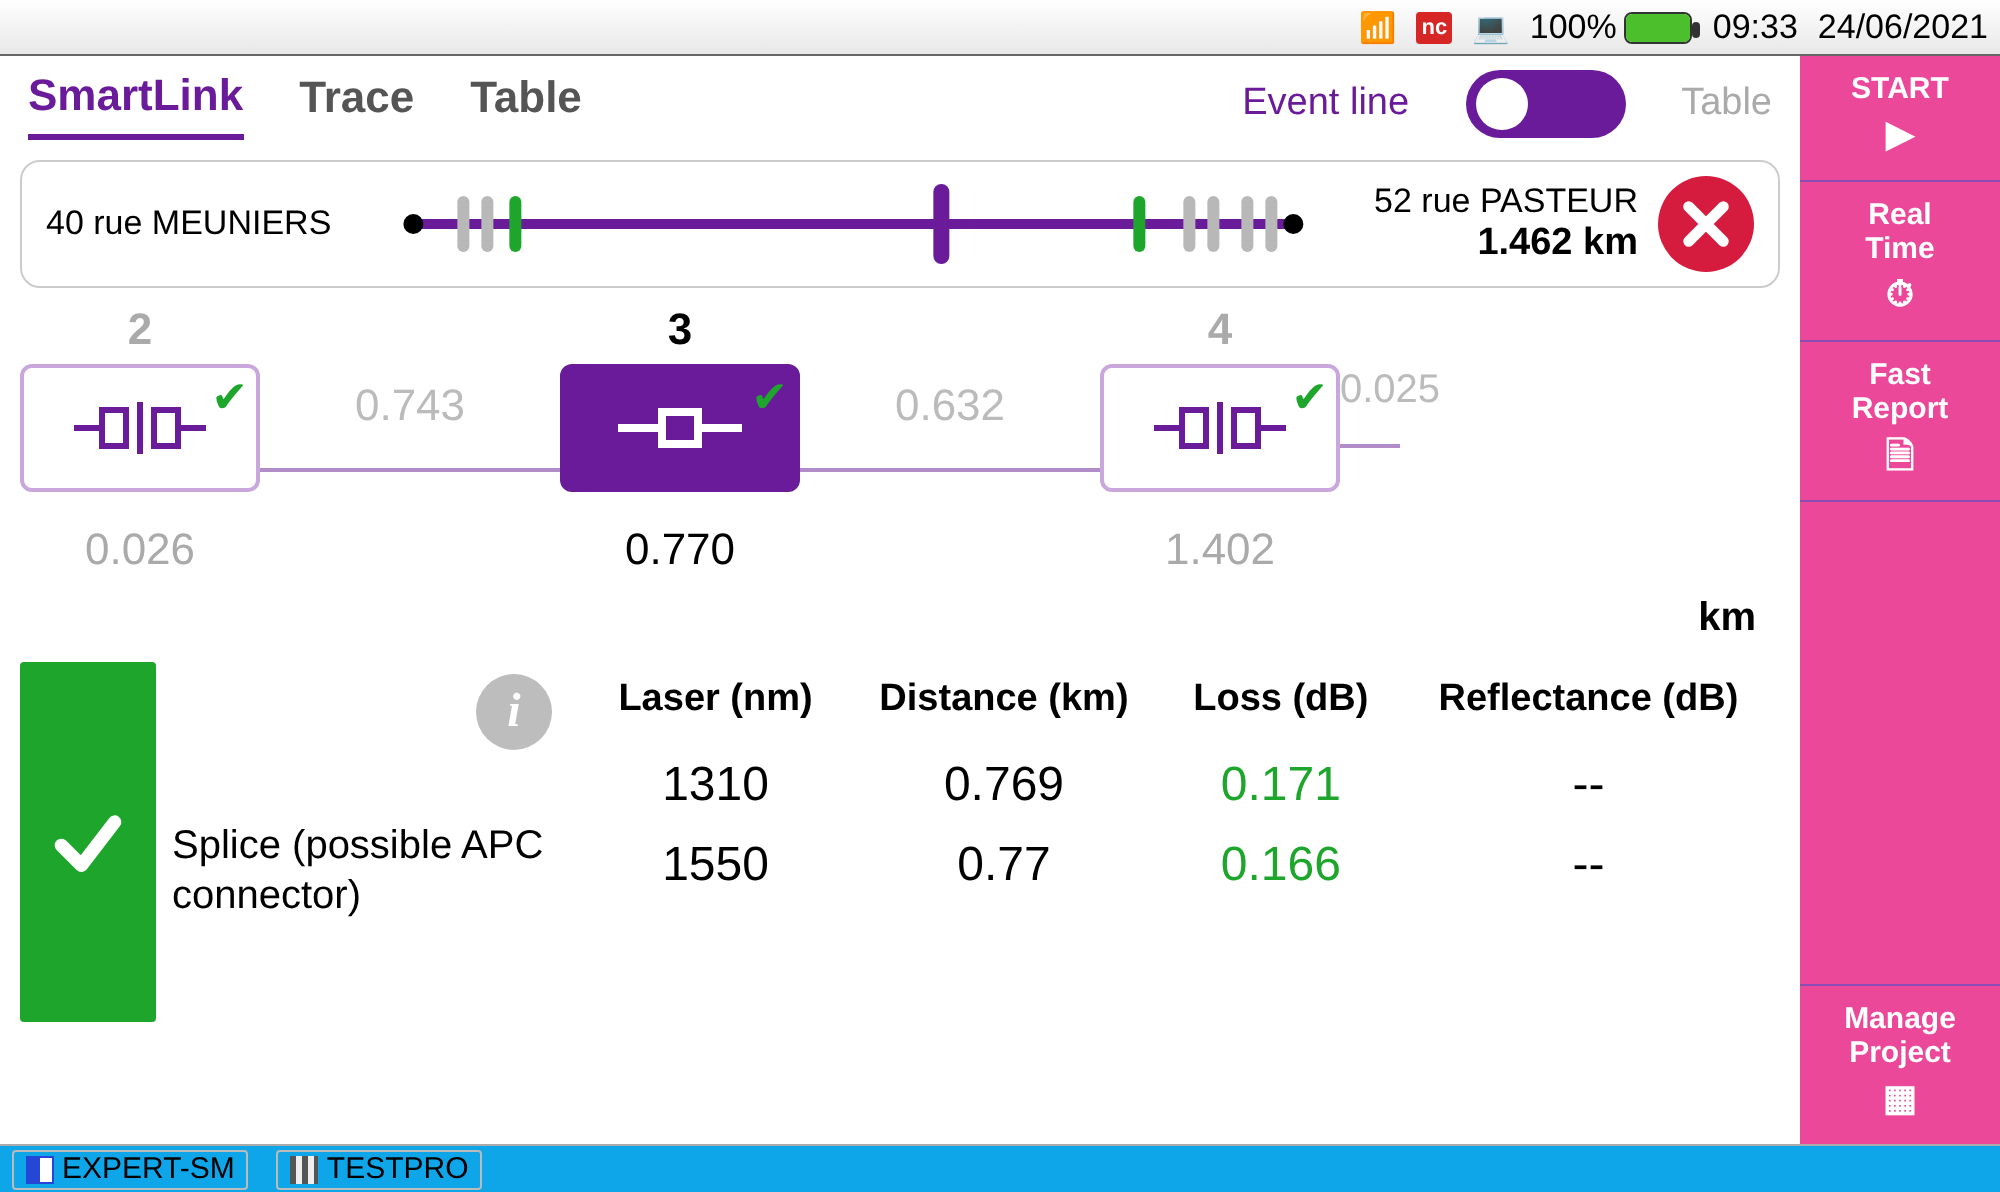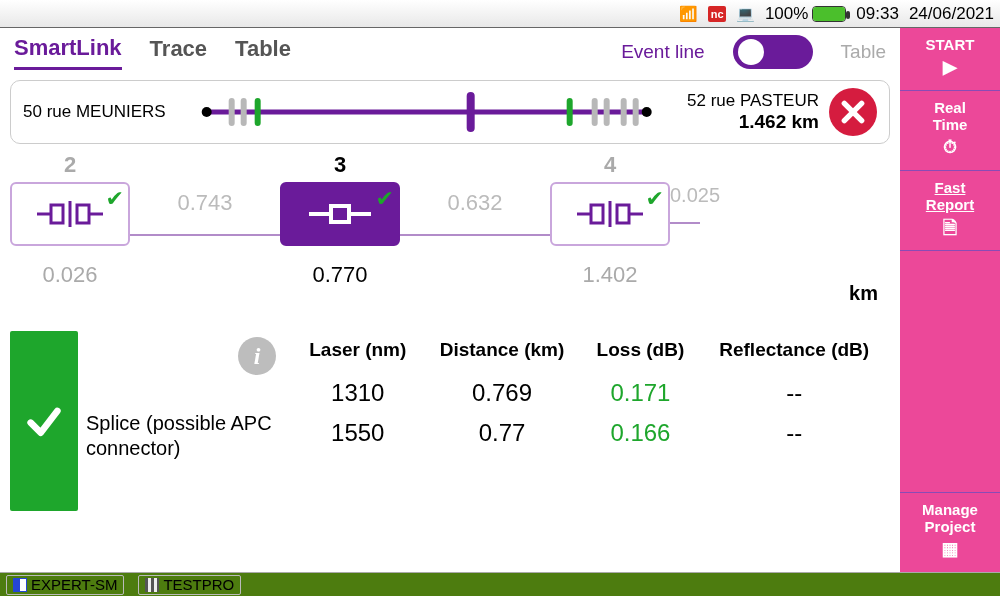--- a/index.html
+++ b/index.html
@@ -115,21 +115,21 @@
   
   .carousel{
     height:175px;
     display:flex;
     align-items:flex-start;
     padding:0 10px;
     gap:0;
     position:relative;
   }
   .unit-km{
-    position:absolute;right:22px;bottom:22px;font-size:20px;font-weight:bold;
+    position:absolute;right:22px;bottom:6px;font-size:20px;font-weight:bold;
   }
   .evcol{display:flex;flex-direction:column;align-items:center;}
   .evnum{font-size:22px;font-weight:bold;color:#aaa;margin-bottom:4px;}
   .evnum.sel{color:#000;}
   .evcard{
     width:120px;height:64px;border:2px solid #c9a6dc;border-radius:6px;
     display:flex;align-items:center;justify-content:center;position:relative;
     background:#fff;
   }
   .evcard.sel{background:#6a1b9a;border-color:#6a1b9a;}
@@ -181,21 +181,21 @@
     font-size:24px;text-align:center;padding:6px 4px;
   }
   .detail-table td.green{color:#1ea62c;}
 
   
   .bottom{
     height:24px;
     display:flex;align-items:center;gap:14px;
     padding:0 6px;font-size:15px;
     border-top:1px solid #aaa;
-    background:#4d7c0f;
+    background:#0ea5e9;
   }
   .bottom .tag{
     display:flex;align-items:center;gap:4px;
     border:1px solid #bbb;padding:0 6px;height:20px;border-radius:2px;
   }
   .miniicon{width:14px;height:14px;display:inline-block;}
   .miniicon.a{background:linear-gradient(90deg,#2546d6 50%,#fff 50%);border:1px solid #2546d6;}
   .miniicon.b{background:repeating-linear-gradient(90deg,#555 0 3px,#eee 3px 6px);}
 
   .nc-badge{
@@ -229,21 +229,21 @@
       <a class="active">SmartLink</a>
       <a>Trace</a>
       <a>Table</a>
       <div class="spacer"></div>
       <span class="eventline-label">Event line</span>
       <div class="toggle"></div>
       <span class="info-label">Table</span>
     </div>
 
     <div class="overview">
-      <div class="ov-labelA">50 rue MEUNIERS</div>
+      <div class="ov-labelA">40 rue MEUNIERS</div>
       <div class="ov-track">
         <svg class="ov-svg" viewBox="0 0 460 40">
           <line x1="10" y1="20" x2="450" y2="20" stroke="#6a1b9a" stroke-width="5"></line>
           <circle cx="10" cy="20" r="5" fill="#000"></circle>
           <circle cx="450" cy="20" r="5" fill="#000"></circle>
 
           <rect x="32" y="6" width="6" height="28" rx="3" fill="#b8b8b8"></rect>
           <rect x="44" y="6" width="6" height="28" rx="3" fill="#b8b8b8"></rect>
           <rect x="58" y="6" width="6" height="28" rx="3" fill="#1ea62c"></rect>
 
@@ -378,21 +378,21 @@
     <div class="side-btn">
       <span>START</span>
       <span class="sbicon">▶</span>
     </div>
     <div class="side-btn">
       <span style="white-space:pre-line;">Real
 Time</span>
       <span class="sbicon">⏱</span>
     </div>
     <div class="side-btn">
-      <span style="white-space:pre-line;text-decoration:underline;">Fast
+      <span style="white-space:pre-line;">Fast
 Report</span>
       <span class="sbicon">🗎</span>
     </div>
     <div class="side-spacer"></div>
     <div class="side-btn side-last">
       <span style="white-space:pre-line;">Manage
 Project</span>
       <span class="sbicon">▦</span>
     </div>
   </div>

